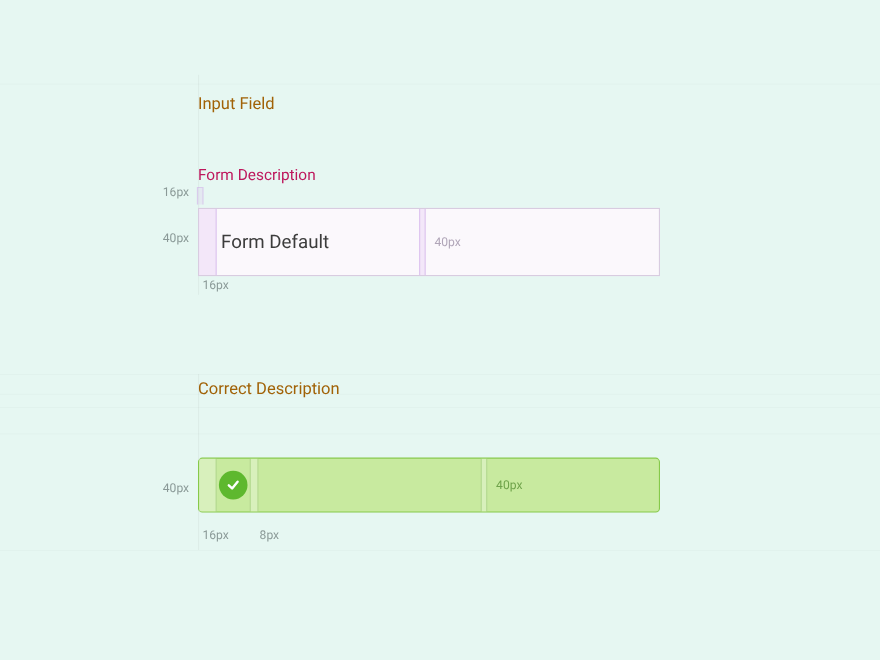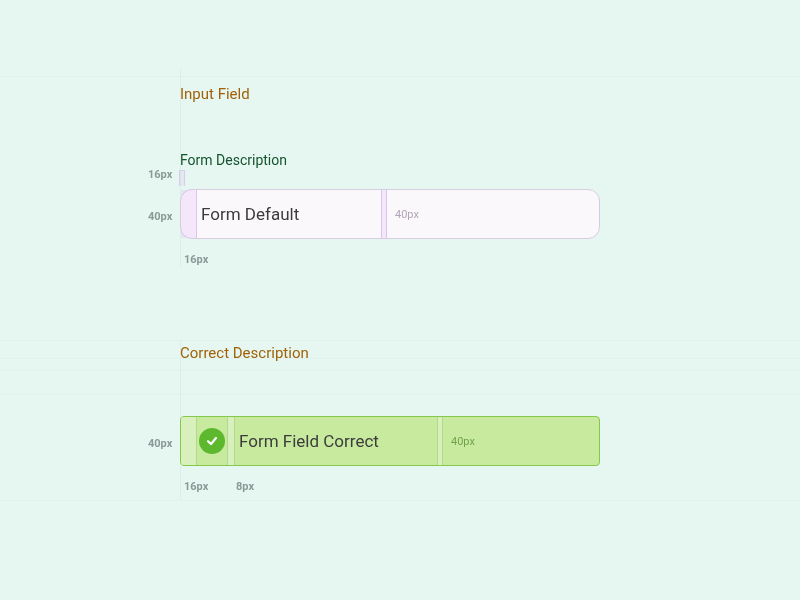--- a/index.html
+++ b/index.html
@@ -24,39 +24,39 @@
     position: absolute;
     font-size: 15px;
     color: #a16207;
     font-weight: 400;
   }
 
   .spec-label {
     position: absolute;
     font-size: 11px;
     color: #8a9997;
-    font-weight: 700;
+    font-weight: 400;
   }
 
   .desc-label {
     position: absolute;
     font-size: 14px;
-    color: #14532d;
+    color: #be185d;
   }
 
   
   .field-default {
     position: absolute;
     left: 180px;
     top: 189px;
     width: 420px;
-    height: 50px;
+    height: 62px;
     background: #fbf8fc;
     border: 1px solid #d8cce0;
-    border-radius: 12px;
+    border-radius: 0;
   }
   .field-default .pad-left {
     position: absolute;
     left: 0; top: 0; bottom: 0; width: 16px;
     background: rgba(220,180,240,0.25);
     border-right: 1px solid rgba(200,160,230,0.5);
   }
   .field-default .text {
     position: absolute;
     left: 20px;
@@ -208,20 +208,19 @@
 <div class="field-correct">
   <div class="pad-left"></div>
   <div class="icon-wrap">
     <div class="checkmark-circle">
       <svg width="14" height="14" viewBox="0 0 14 14">
         <path d="M3 7.2 L6 10 L11 4" stroke="#fff" stroke-width="2.2" fill="none" stroke-linecap="round" stroke-linejoin="round"></path>
       </svg>
     </div>
   </div>
   <div class="gap"></div>
-  <span class="text">Form Field Correct</span>
   <div class="height-marker"></div>
   <span class="height-label">40px</span>
 </div>
 
 <div class="spec-label" style="left:184px; top:480px">16px</div>
 
 <div class="spec-label" style="left:236px; top:480px">8px</div>
 
 </body></html>

